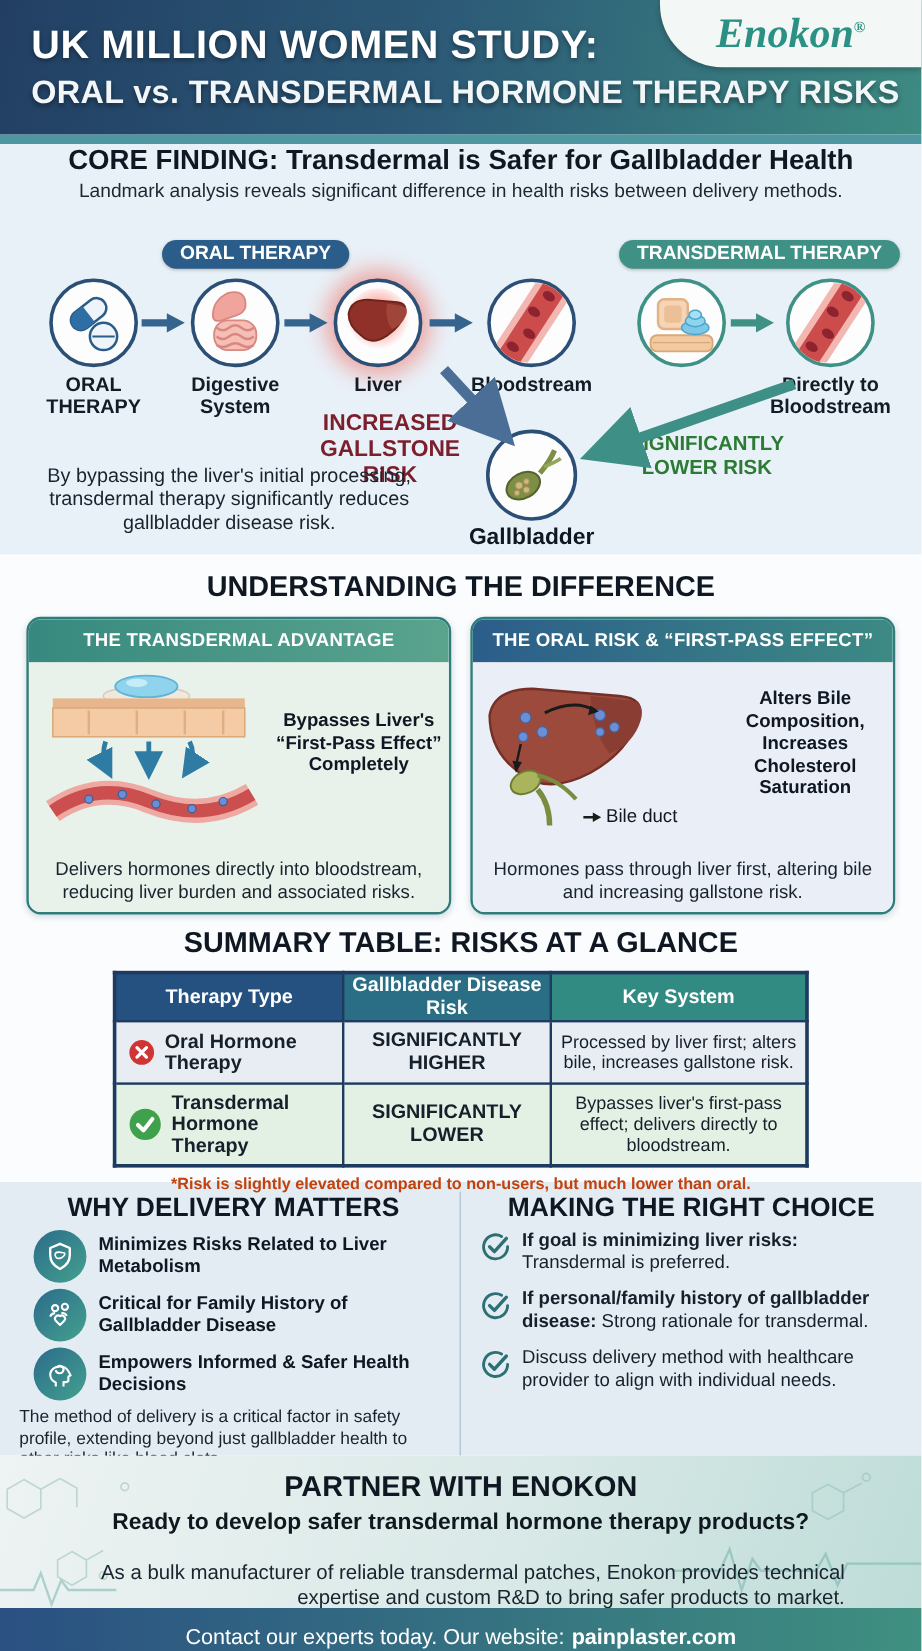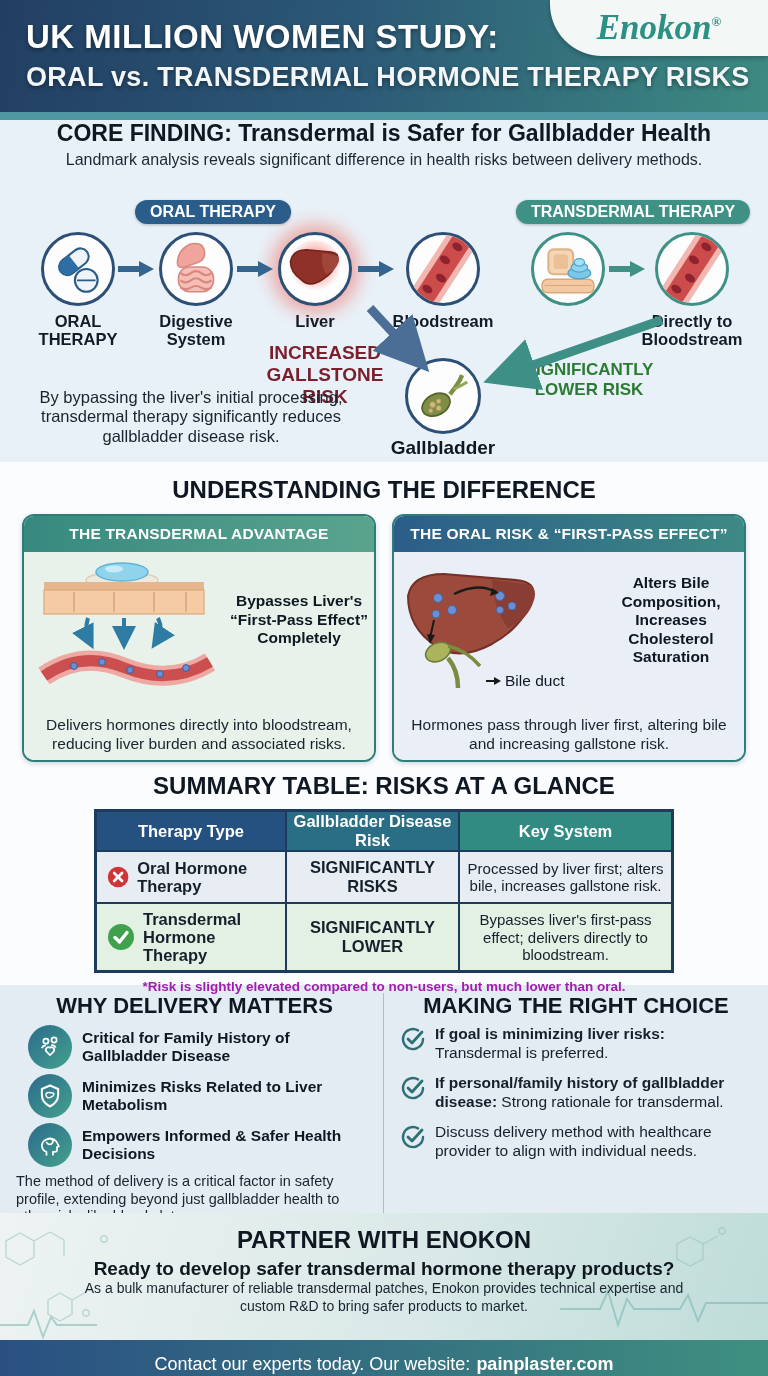--- a/index.html
+++ b/index.html
@@ -83,21 +83,21 @@
   table.risk th, table.risk td { border:2px solid #1e3a5f; }
   table.risk th { color:#fff; font-size:16.5px; font-weight:700; height:38px; }
   .th1 { background:#24517f; width:33%; } .th2 { background:#2a6e86; width:30%; }
   .th3 { background:#318b82; width:37%; }
   tr.r1 td { background:#e8edf4; } tr.r2 td { background:#e3f1e5; }
   td.therapy { padding:6px 6px 6px 10px; }
   .therapy-in { display:flex; align-items:center; gap:8px; font-weight:700; font-size:16.5px;
     line-height:1.1; }
   td.risklvl { text-align:center; font-weight:800; font-size:16.5px; height:52px; }
   td.reason { text-align:center; font-size:15px; line-height:1.15; padding:4px 6px; }
-  .footnote { text-align:center; font-size:13.5px; font-weight:600; color:#a21caf; margin-top:6px; }
+  .footnote { text-align:center; font-size:13.5px; font-weight:600; color:#c2410c; margin-top:6px; }
 
   
   .s4 { height:228px; background:#e3ecf3; display:flex; padding:8px 16px 0; }
   .col-l { width:368px; padding-right:10px; border-right:1.5px solid #a8bfcf; }
   .col-r { flex:1; padding-left:16px; }
   .s4 h2 { font-size:22px; font-weight:800; color:#0e1722; text-align:center; margin-bottom:6px; }
   .why-item { display:flex; align-items:center; gap:10px; margin:0 0 5px 12px; }
   .why-ic { width:44px; height:44px; border-radius:50%; flex:0 0 44px;
     background:linear-gradient(135deg,#2c6b8c,#43a18d); display:flex; align-items:center;
     justify-content:center; }
@@ -107,21 +107,21 @@
   .choice-ic { flex:0 0 26px; margin-top:1px; }
   .choice-txt { font-size:15.5px; line-height:1.22; color:#15202b; }
   .choice-txt b { font-weight:700; }
 
   
   .ftr { position:relative; height:127px; overflow:hidden; text-align:center;
     background:linear-gradient(110deg,#eef3f3 0%,#d9e9e7 55%,#bedcd8 100%); }
   .ftr-deco { position:absolute; inset:0; pointer-events:none; opacity:.5; }
   .ftr h2 { font-size:24px; font-weight:800; color:#0e1722; padding-top:13px; position:relative; }
   .ftr .q { font-size:19px; font-weight:800; color:#10181f; margin-top:4px; position:relative; }
-  .ftr .b { font-size:14px; color:#18232e; line-height:1.25; margin:0 auto 0; width:640px; position:relative; }
+  .ftr .b { font-size:17px; color:#18232e; line-height:1.25; margin:20px auto 0; width:640px; position:relative;text-align:right; }
   .cbar { height:49px; background:linear-gradient(90deg,#2a5082,#3f9080);
     display:flex; align-items:center; justify-content:center; color:#fff; font-size:18px; gap:6px; }
   .cbar b { font-weight:800; }
 </style>
 </head>
 <body>
 
 <div class="hdr">
   <div class="hdr-t1">UK MILLION WOMEN STUDY:</div>
   <div class="hdr-t2">ORAL vs. TRANSDERMAL HORMONE THERAPY RISKS</div>
@@ -342,21 +342,21 @@
     <tr class="r1">
       <td class="therapy">
             <div class="therapy-in">
         <svg width="28" height="28" viewBox="0 0 28 28">
           <circle cx="14" cy="14" r="13" fill="#cf3535"></circle>
           <path d="M9 9 L19 19 M19 9 L9 19" stroke="#fff" stroke-width="3.4" stroke-linecap="round"></path>
         </svg>
         <span>Oral Hormone Therapy</span>
             </div>
           </td>
-      <td class="risklvl">SIGNIFICANTLY RISKS</td>
+      <td class="risklvl">SIGNIFICANTLY HIGHER</td>
       <td class="reason">Processed by liver first; alters bile, increases gallstone risk.</td>
     </tr>
     <tr class="r2">
       <td class="therapy">
             <div class="therapy-in">
         <svg width="28" height="28" viewBox="0 0 28 28">
           <circle cx="14" cy="14" r="13" fill="#3fa14c"></circle>
           <path d="M8 14.5 L12.5 19 L20 9.5" fill="none" stroke="#fff" stroke-width="3.4" stroke-linecap="round" stroke-linejoin="round"></path>
         </svg>
         <span style="max-width:120px">Transdermal Hormone Therapy</span>
@@ -366,39 +366,39 @@
       <td class="reason">Bypasses liver's first-pass effect; delivers directly to bloodstream.</td>
     </tr>
   </tbody>
     </table>
   <div class="footnote">*Risk is slightly elevated compared to non-users, but much lower than oral.</div>
 </div>
 
 <div class="s4">
   <div class="col-l">
     <h2>WHY DELIVERY MATTERS</h2>
+    <div class="why-item">
+      <div class="why-ic">
+        <svg width="28" height="28" viewBox="0 0 24 24">
+            <path d="M12 3 L19 6 V11 Q19 17.5 12 21 Q5 17.5 5 11 V6 Z" fill="none" stroke="#fff" stroke-width="1.7" stroke-linejoin="round"></path>
+            <path d="M8.5 10.5 Q9 8.8 11 9 l3.5 .4 q1.3 .2 .8 1.4 q-.7 1.7 -2.8 2.4 q-2.2 .7 -3.2 -.4 q-.9 -1 -.8 -2.3z" fill="none" stroke="#fff" stroke-width="1.2"></path>
+          </svg>
+      </div>
+      <div class="why-txt">Minimizes Risks Related to Liver Metabolism</div>
+    </div>
     <div class="why-item">
       <div class="why-ic">
         <svg width="28" height="28" viewBox="0 0 24 24" fill="none" stroke="#fff" stroke-width="1.5">
             <circle cx="8.5" cy="7" r="2.2"></circle>
             <circle cx="15.5" cy="6" r="2.2"></circle>
             <path d="M5 13 q1 -2.5 3.5 -2.5 M13 10.5 q2.8 -.4 3.8 2"></path>
             <path d="M12 19 l-3.2-3.2 a2.3 2.3 0 0 1 3.2-3.2 a2.3 2.3 0 0 1 3.2 3.2 Z" stroke-linejoin="round"></path>
           </svg>
       </div>
       <div class="why-txt">Critical for Family History of Gallbladder Disease</div>
-    </div>
-    <div class="why-item">
-      <div class="why-ic">
-        <svg width="28" height="28" viewBox="0 0 24 24">
-            <path d="M12 3 L19 6 V11 Q19 17.5 12 21 Q5 17.5 5 11 V6 Z" fill="none" stroke="#fff" stroke-width="1.7" stroke-linejoin="round"></path>
-            <path d="M8.5 10.5 Q9 8.8 11 9 l3.5 .4 q1.3 .2 .8 1.4 q-.7 1.7 -2.8 2.4 q-2.2 .7 -3.2 -.4 q-.9 -1 -.8 -2.3z" fill="none" stroke="#fff" stroke-width="1.2"></path>
-          </svg>
-      </div>
-      <div class="why-txt">Minimizes Risks Related to Liver Metabolism</div>
     </div>
     <div class="why-item">
       <div class="why-ic">
         <svg width="28" height="28" viewBox="0 0 24 24" fill="none" stroke="#fff" stroke-width="1.5">
             <path d="M9 21 v-3 q-4 -1.5 -4 -6 a7 6.5 0 0 1 13 -2 l1.6 3 -1.6 .8 v2.5 q0 1.5 -2 1.5 h-1.5 v3.2" stroke-linejoin="round"></path>
             <path d="M10 7 q2 -1.5 3.6 0 q1.6 1.2 .6 3 q-1 1.8 -3 1.4 q-2 -.4 -2.2 -2.2"></path>
           </svg>
       </div>
       <div class="why-txt">Empowers Informed &amp; Safer Health Decisions</div>
     </div>

